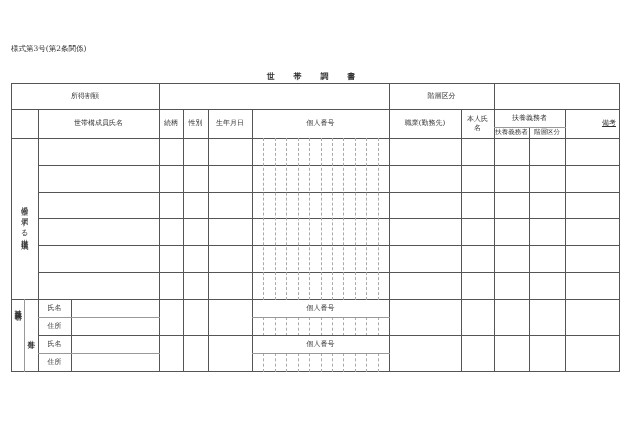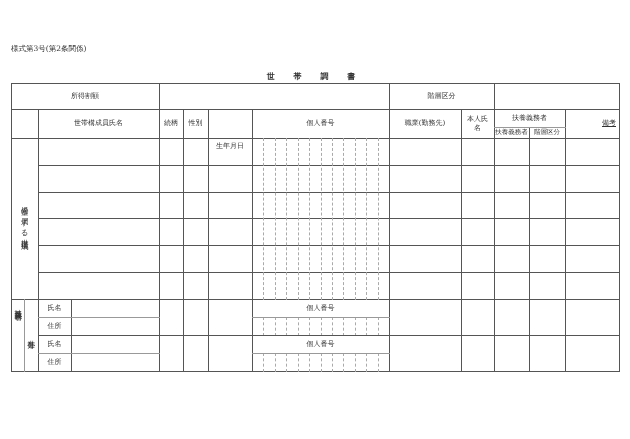--- a/index.html
+++ b/index.html
@@ -27,21 +27,21 @@
 <div id="table">
 
   <div class="cell" style="left:11px;top:83px;width:148px;height:26px;">所得割額</div>
   <div class="input-cell" style="left:160px;top:84px;width:228px;height:25px;"></div>
   <div class="cell" style="left:389px;top:83px;width:105px;height:26px;">階層区分</div>
   <div class="input-cell" style="left:495px;top:84px;width:124px;height:25px;"></div>
 
   <div class="cell" style="left:38px;top:109px;width:121px;height:29px;">世帯構成員氏名</div>
   <div class="cell" style="left:159px;top:109px;width:24px;height:29px;">続柄</div>
   <div class="cell" style="left:183px;top:109px;width:25px;height:29px;">性別</div>
-  <div class="cell" style="left:208px;top:109px;width:44px;height:29px;margin-top:23px;">生年月日</div>
+  <div class="cell" style="left:208px;top:109px;width:44px;height:29px;">生年月日</div>
   <div class="cell" style="left:252px;top:109px;width:137px;height:29px;">個人番号</div>
   <div class="cell" style="left:389px;top:109px;width:72px;height:29px;">職業(勤務先)</div>
   <div class="cell" style="left:465px;top:109px;width:25px;height:29px;">本人氏名</div>
   <div class="cell" style="left:494px;top:109px;width:71px;height:18px;">扶養義務者</div>
   <div class="cell" style="left:494px;top:127px;width:35px;height:11px;font-size:6.5px;">扶養義務者</div>
   <div class="cell" style="left:529px;top:127px;width:36px;height:11px;font-size:6.5px;">階層区分</div>
   <div class="cell" style="left:582px;top:109px;width:54px;height:29px;text-decoration:underline;">備考</div>
 
   <div class="cell vert" style="left:11px;top:138px;width:27px;height:161px;">児童の属する世帯構成</div>
   <div class="cell vert" style="left:11px;top:299px;width:14px;height:72px;justify-content:flex-start;padding-top:4px;box-sizing:border-box;">扶養義務者</div>

